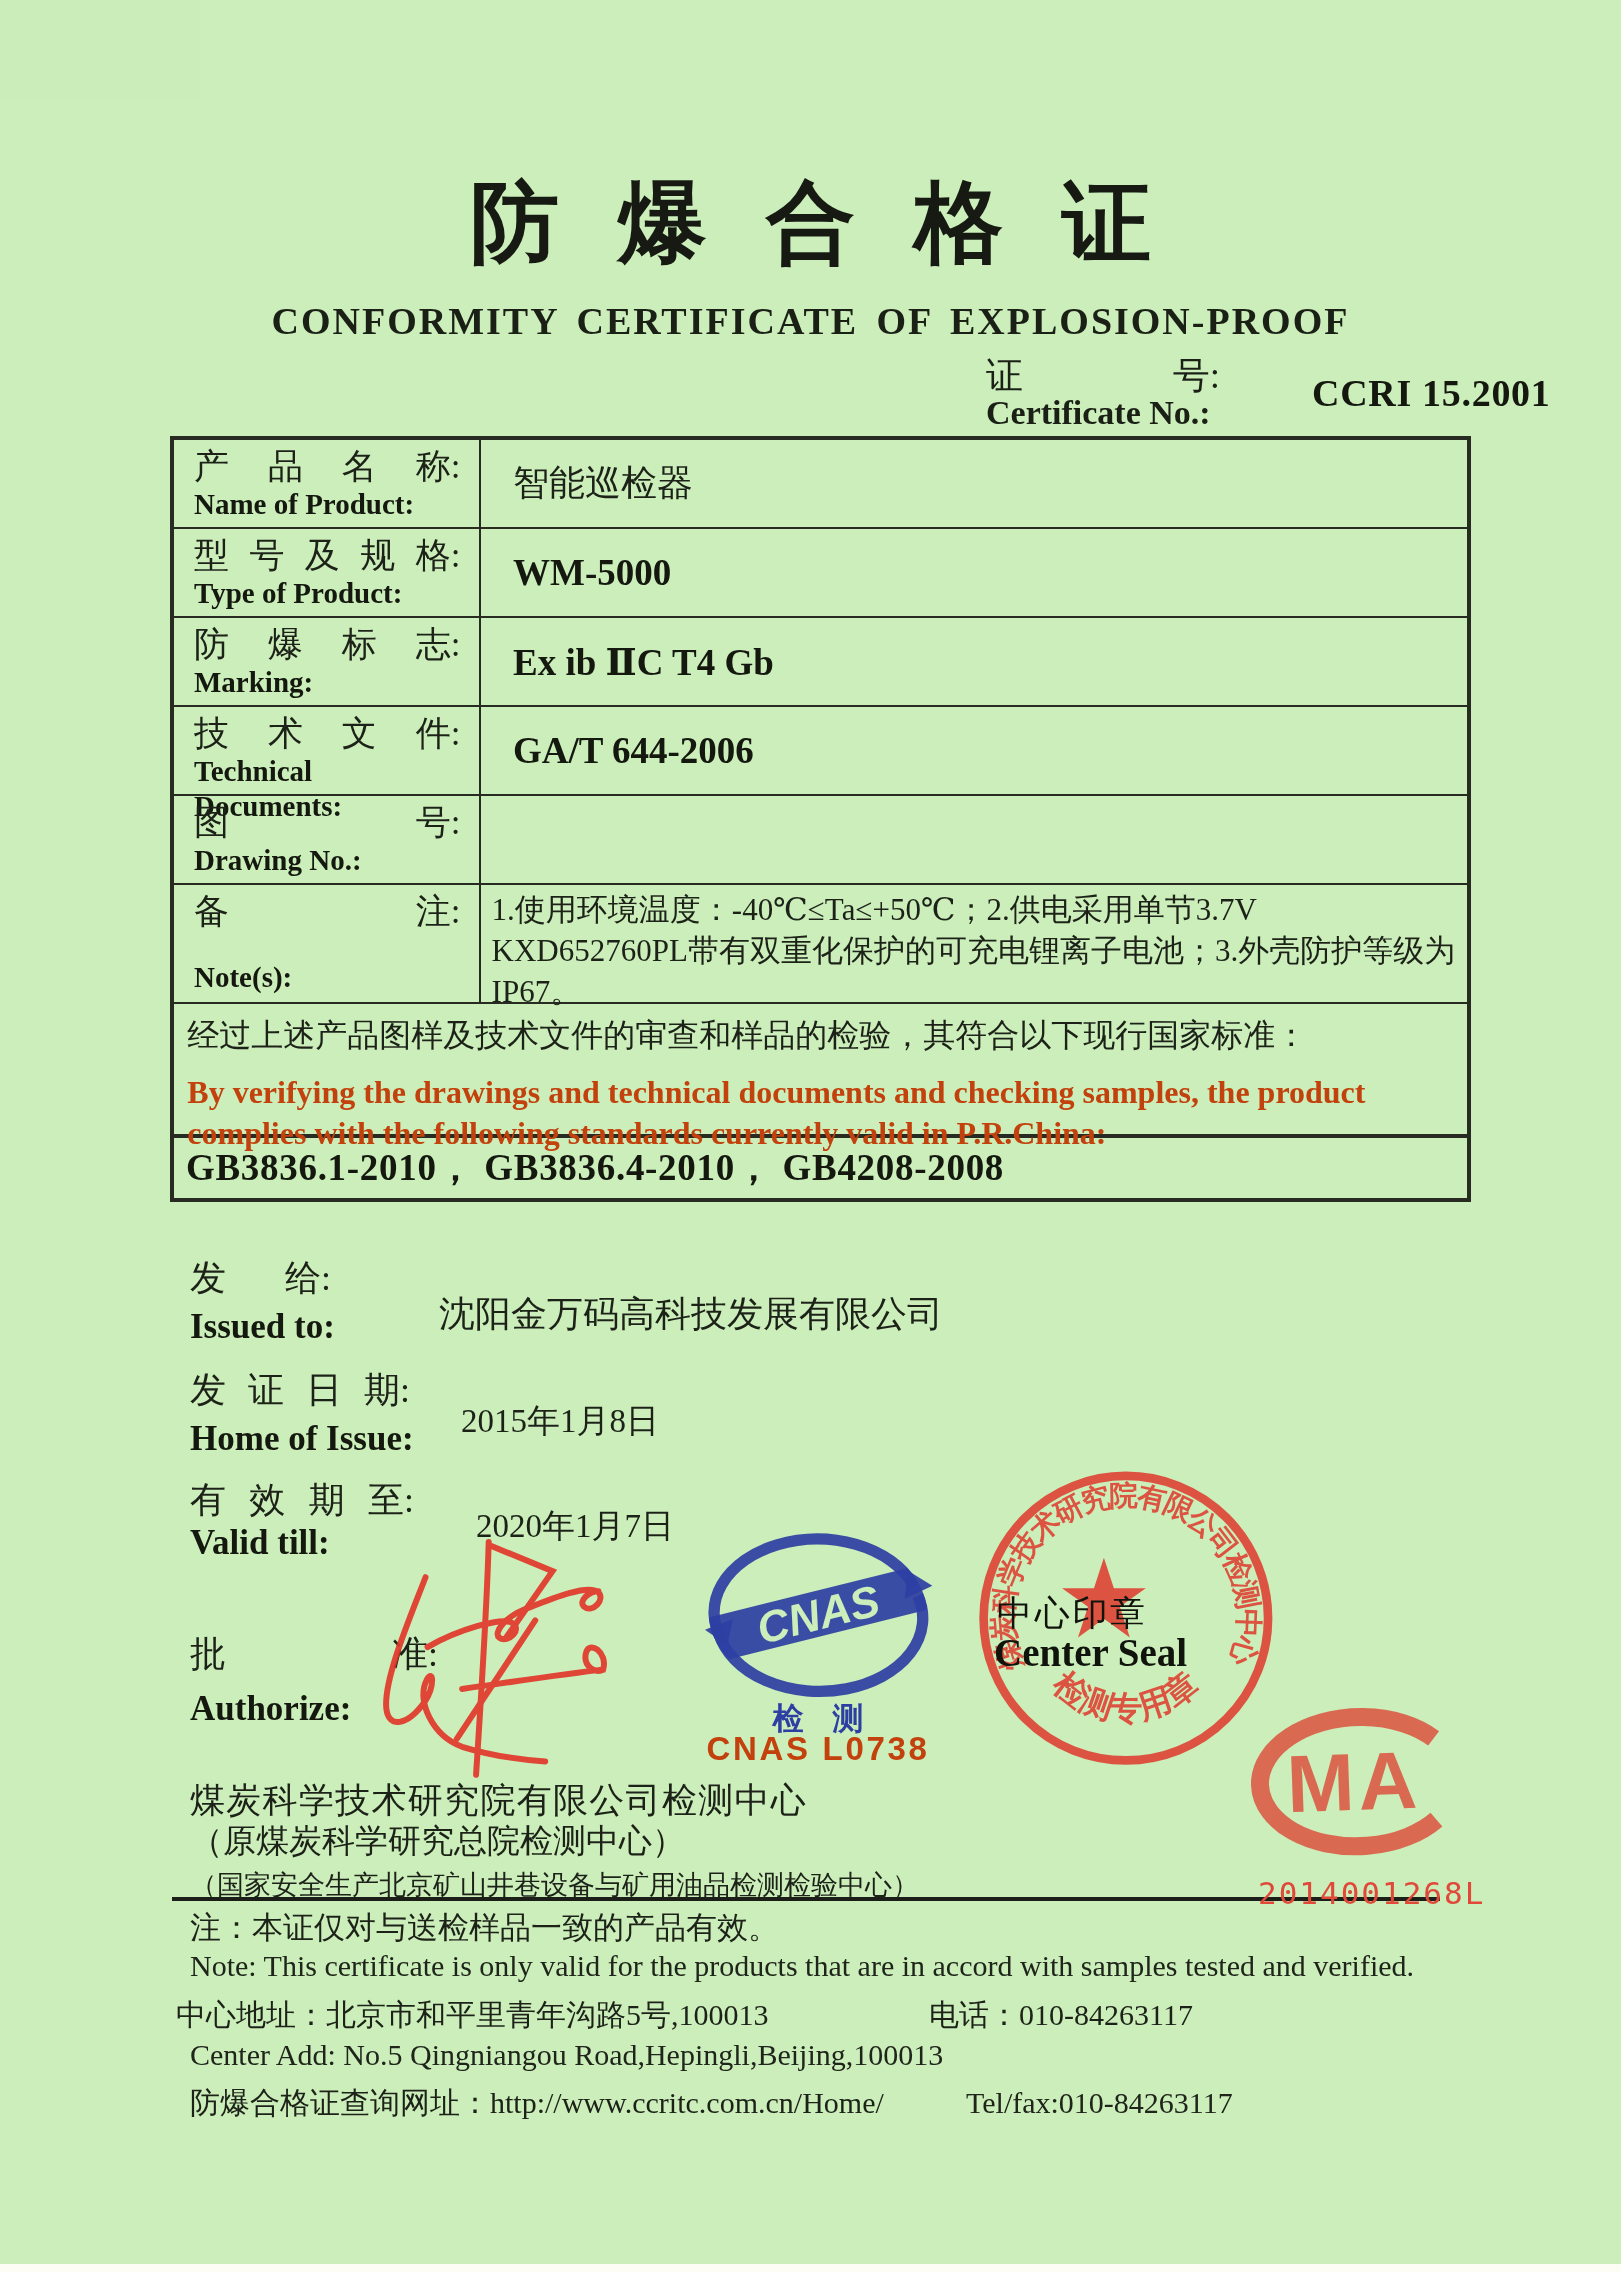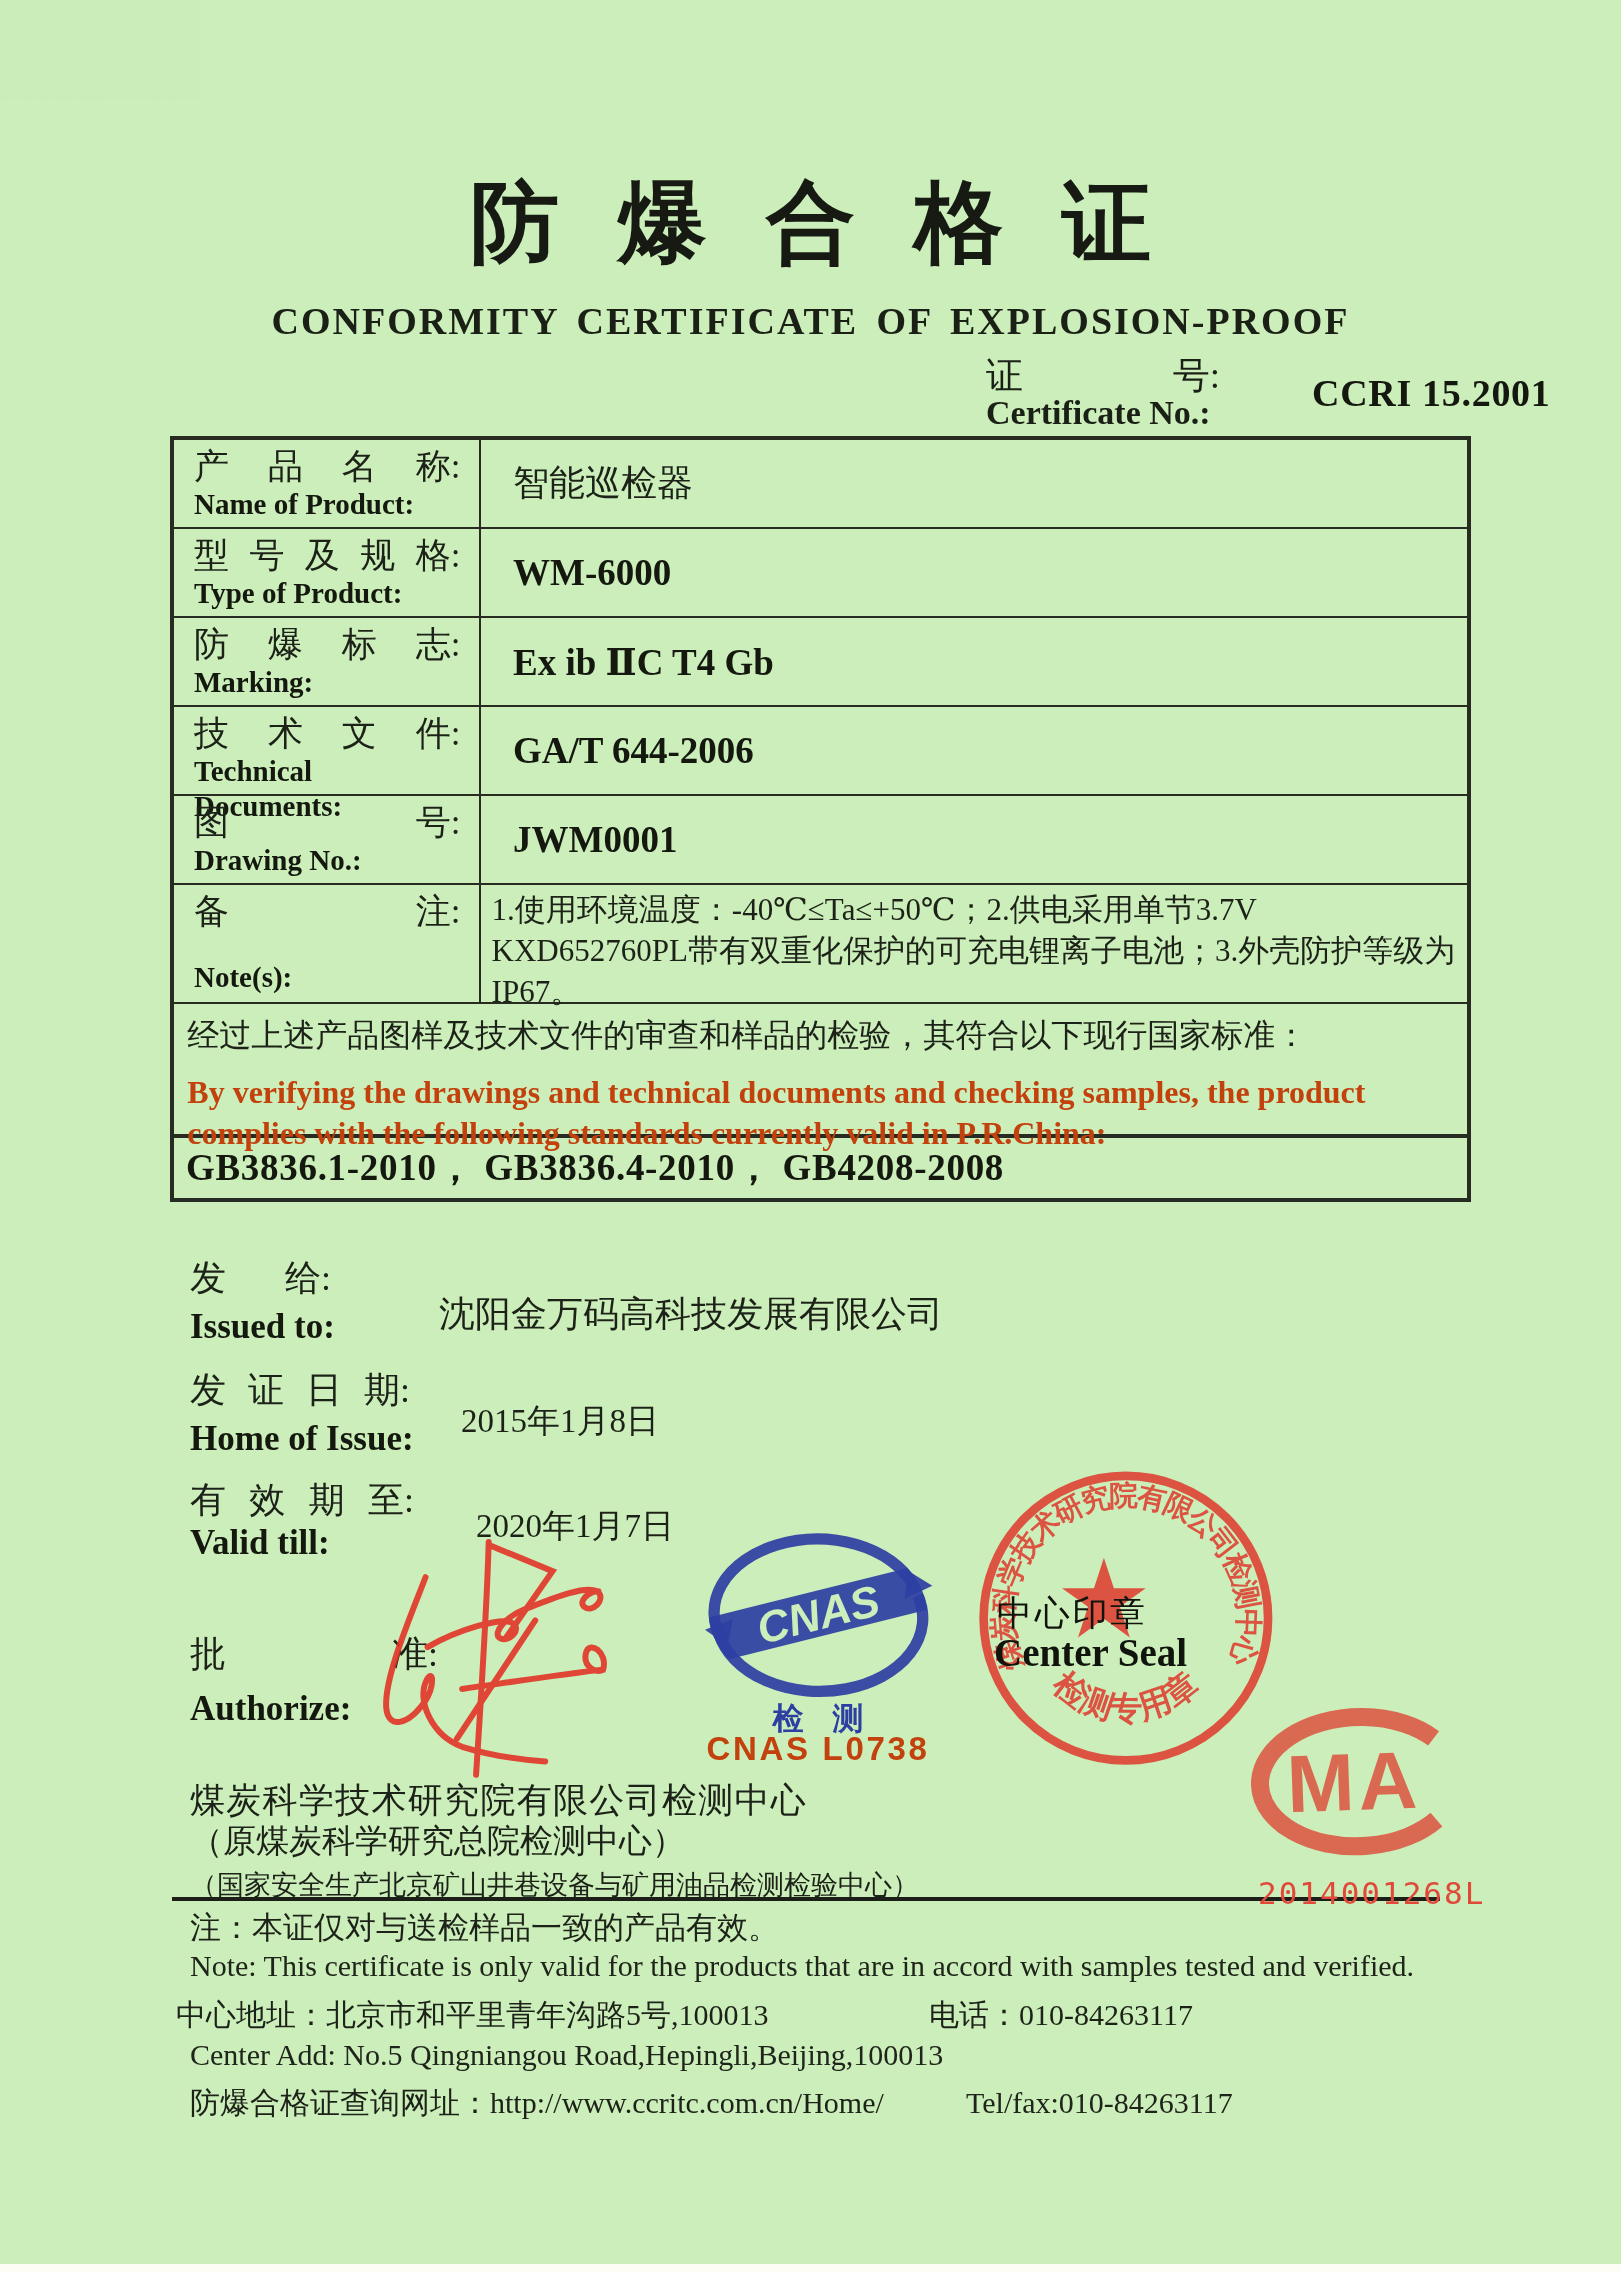--- a/index.html
+++ b/index.html
@@ -149,21 +149,21 @@
       <div class="tlabel">
         <div class="lab-cn spread">
             <span>型</span>
             <span>号</span>
             <span>及</span>
             <span>规</span>
             <span>格:</span>
           </div>
         <div class="lab-en">Type of Product:</div>
       </div>
-      <div class="tval">WM-6000</div>
+      <div class="tval">WM-5000</div>
     </div>
     <div class="trow row-std">
       <div class="tlabel">
         <div class="lab-cn spread">
             <span>防</span>
             <span>爆</span>
             <span>标</span>
             <span>志:</span>
           </div>
         <div class="lab-en">Marking:</div>
@@ -183,21 +183,20 @@
       <div class="tval">GA/T 644-2006</div>
     </div>
     <div class="trow row-std">
       <div class="tlabel">
         <div class="lab-cn spread">
             <span>图</span>
             <span>号:</span>
           </div>
         <div class="lab-en">Drawing No.:</div>
       </div>
-      <div class="tval">JWM0001</div>
     </div>
     <div class="trow row-note">
       <div class="tlabel">
         <div class="lab-cn spread">
             <span>备</span>
             <span>注:</span>
           </div>
         <div class="lab-en">Note(s):</div>
       </div>
       <div class="tval">1.使用环境温度：-40℃≤Ta≤+50℃；2.供电采用单节3.7V KXD652760PL带有双重化保护的可充电锂离子电池；3.外壳防护等级为IP67。</div>

